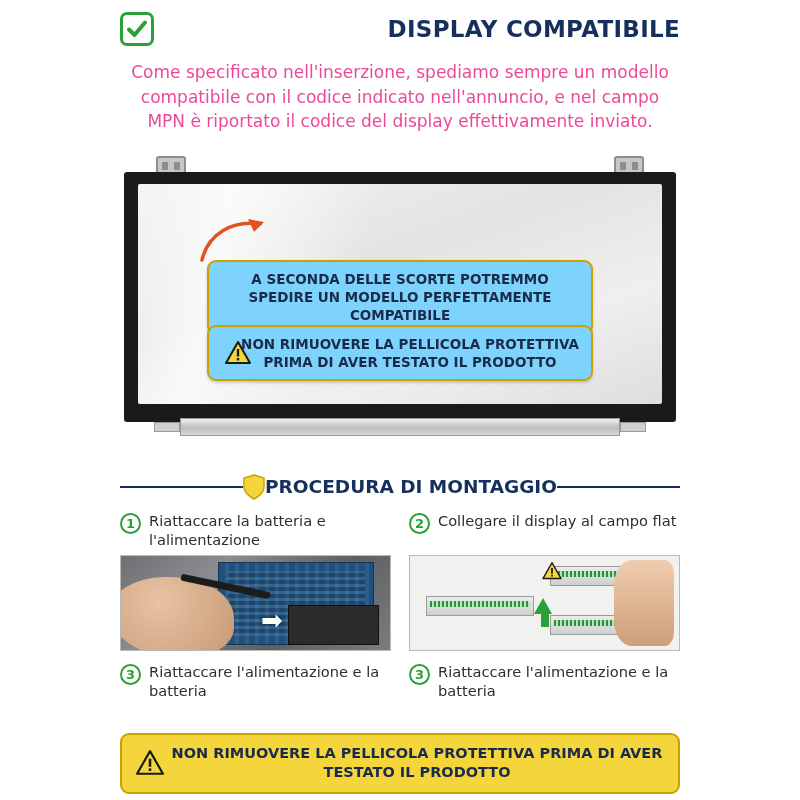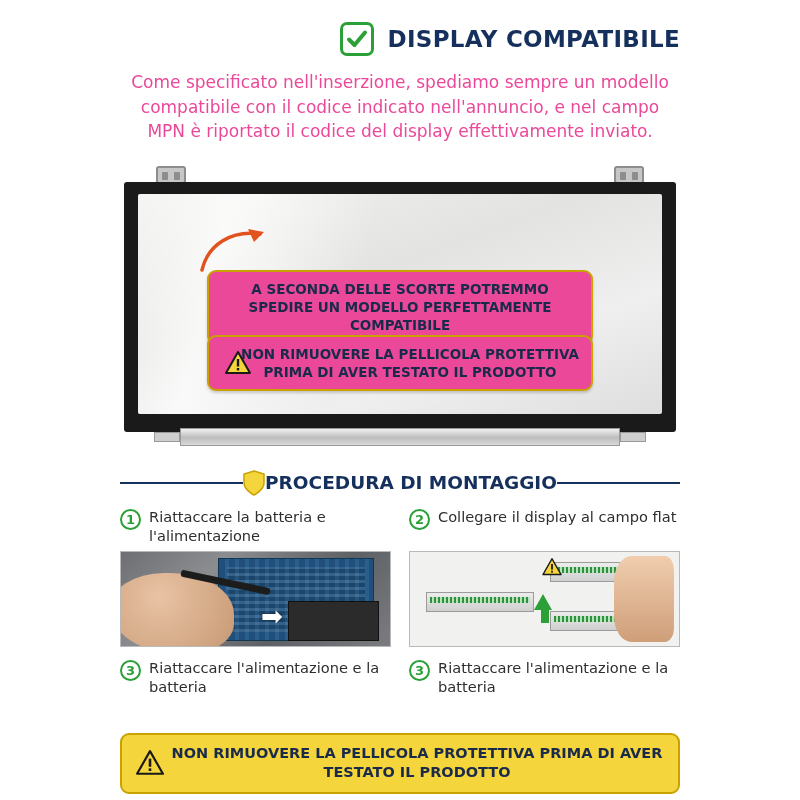--- a/index.html
+++ b/index.html
@@ -21,23 +21,23 @@
     width: 560px;
     margin: 0 auto;
     height: 800px;
     background: #ffffff;
   }
 
   
   .header-row {
     display: flex;
     align-items: center;
-    justify-content: flex-end;
+    justify-content: space-between;
     gap: 14px;
-    padding-top: 22px;
+    padding-top: 12px;
   }
   .check-badge {
     width: 34px; height: 34px;
     border-radius: 7px;
     background: #ffffff;
     border: 3px solid #2aa037;
     display: flex; align-items: center; justify-content: center;
   }
   .check-badge svg { display:block; }
   .title {
@@ -113,21 +113,21 @@
   }
   .foil-ear.l { left:34px; }
   .foil-ear.r { right:34px; }
 
   
   .callout {
     position: absolute;
     left: 50%;
     transform: translateX(-50%);
     width: 386px;
-    background: #ec4899;
+    background: #7dd3fc;
     border: 2px solid #c9a200;
     border-radius: 9px;
     text-align: center;
     color: #1a2a4a;
     font-weight: bold;
     font-size: 13.5px;
     line-height: 1.35;
     padding: 8px 10px;
     box-shadow: 0 2px 3px rgba(0,0,0,.18);
   }
@@ -142,21 +142,21 @@
     position: absolute;
     left: 78px; top: 66px;
     width: 70px; height: 46px;
   }
 
   
   .proc-head {
     display: flex;
     align-items: center;
     gap: 0;
-    margin-top: 10px;
+    margin-top: 24px;
     text-align: right;
   }
   .proc-line { flex: 1; height: 2px; background: #15305c; }
   .proc-title {
     font-size: 18.5px; font-weight: bold; color:#15305c;
     white-space: nowrap;
   }
   .shield { width: 22px; height: 26px; }
 
   .steps {

